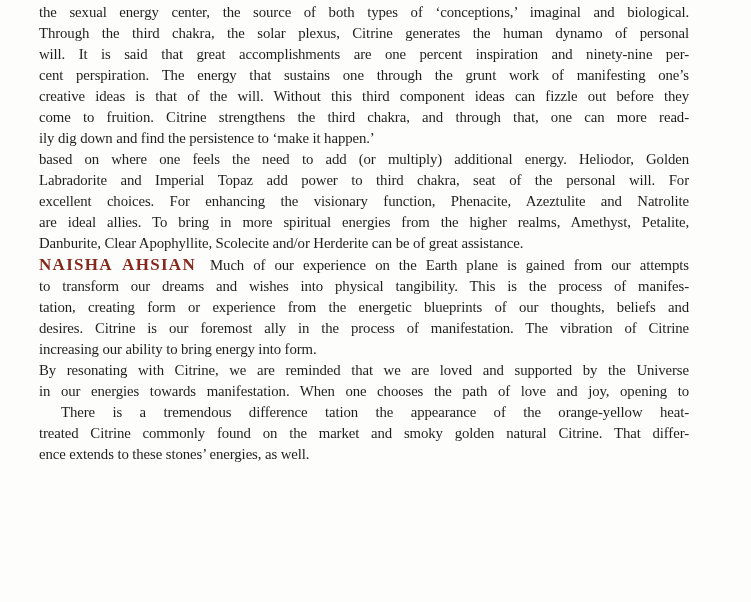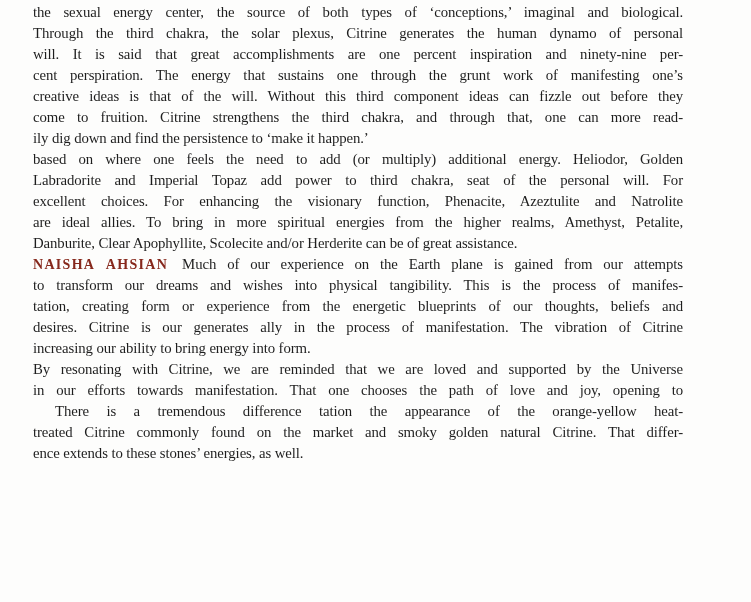--- a/index.html
+++ b/index.html
@@ -10,42 +10,42 @@
     overflow: hidden;
     font-family: "Liberation Serif", "DejaVu Serif", serif;
   }
   .page {
     position: relative;
     width: 751px; height: 602px;
     background: var(--bg, #fdfdfc);
   }
   .text-column {
     position: absolute;
-    left: 33px; top: 2px; width: 650px;
+    left: 39px; top: 2px; width: 650px;
     color: var(--fg, #1e1e1e);
     font-size: 14.8px;
     line-height: 21px;
     letter-spacing: -0.1px;
   }
   .para { margin: 0; padding: 0; }
   .line {
     text-align: justify;
     text-align-last: justify;
     text-justify: inter-word;
     white-space: normal;
   }
   .line.last {
     text-align: right;
     text-align-last: left;
   }
   .line.indent { text-indent: 22px; }
   .author-label {
     color: var(--accent, #86281c);
     font-weight: 700;
-    font-size: 14px;
+    font-size: 17px;
     letter-spacing: 1.3px;
     margin-right: 14px;
   }
 </style>
 </head>
 <body>
 
 <div class="page">
   <div class="text-column">
       <div class="para">
@@ -61,26 +61,26 @@
         <div class="line">based on where one feels the need to add (or multiply) additional energy. Heliodor, Golden</div>
         <div class="line">Labradorite and Imperial Topaz add power to third chakra, seat of the personal will. For</div>
         <div class="line">excellent choices. For enhancing the visionary function, Phenacite, Azeztulite and Natrolite</div>
         <div class="line">are ideal allies. To bring in more spiritual energies from the higher realms, Amethyst, Petalite,</div>
         <div class="line last">Danburite, Clear Apophyllite, Scolecite and/or Herderite can be of great assistance.</div>
       </div>
       <div class="para">
         <div class="line"><span class="author-label">NAISHA AHSIAN</span><span>Much of our experience on the Earth plane is gained from our attempts</span></div>
         <div class="line">to transform our dreams and wishes into physical tangibility. This is the process of manifes-</div>
         <div class="line">tation, creating form or experience from the energetic blueprints of our thoughts, beliefs and</div>
-        <div class="line">desires. Citrine is our generates ally in the process of manifestation. The vibration of Citrine</div>
+        <div class="line">desires. Citrine is our foremost ally in the process of manifestation. The vibration of Citrine</div>
         <div class="line last">increasing our ability to bring energy into form.</div>
       </div>
       <div class="para">
         <div class="line">By resonating with Citrine, we are reminded that we are loved and supported by the Universe</div>
-        <div class="line">in our efforts towards manifestation. That one chooses the path of love and joy, opening to</div>
+        <div class="line">in our energies towards manifestation. When one chooses the path of love and joy, opening to</div>
       </div>
       <div class="para">
         <div class="line indent">There is a tremendous difference tation the appearance of the orange-yellow heat-</div>
         <div class="line">treated Citrine commonly found on the market and smoky golden natural Citrine. That differ-</div>
         <div class="line last">ence extends to these stones’ energies, as well.</div>
       </div>
     </div>
 </div>
 
 </body></html>

